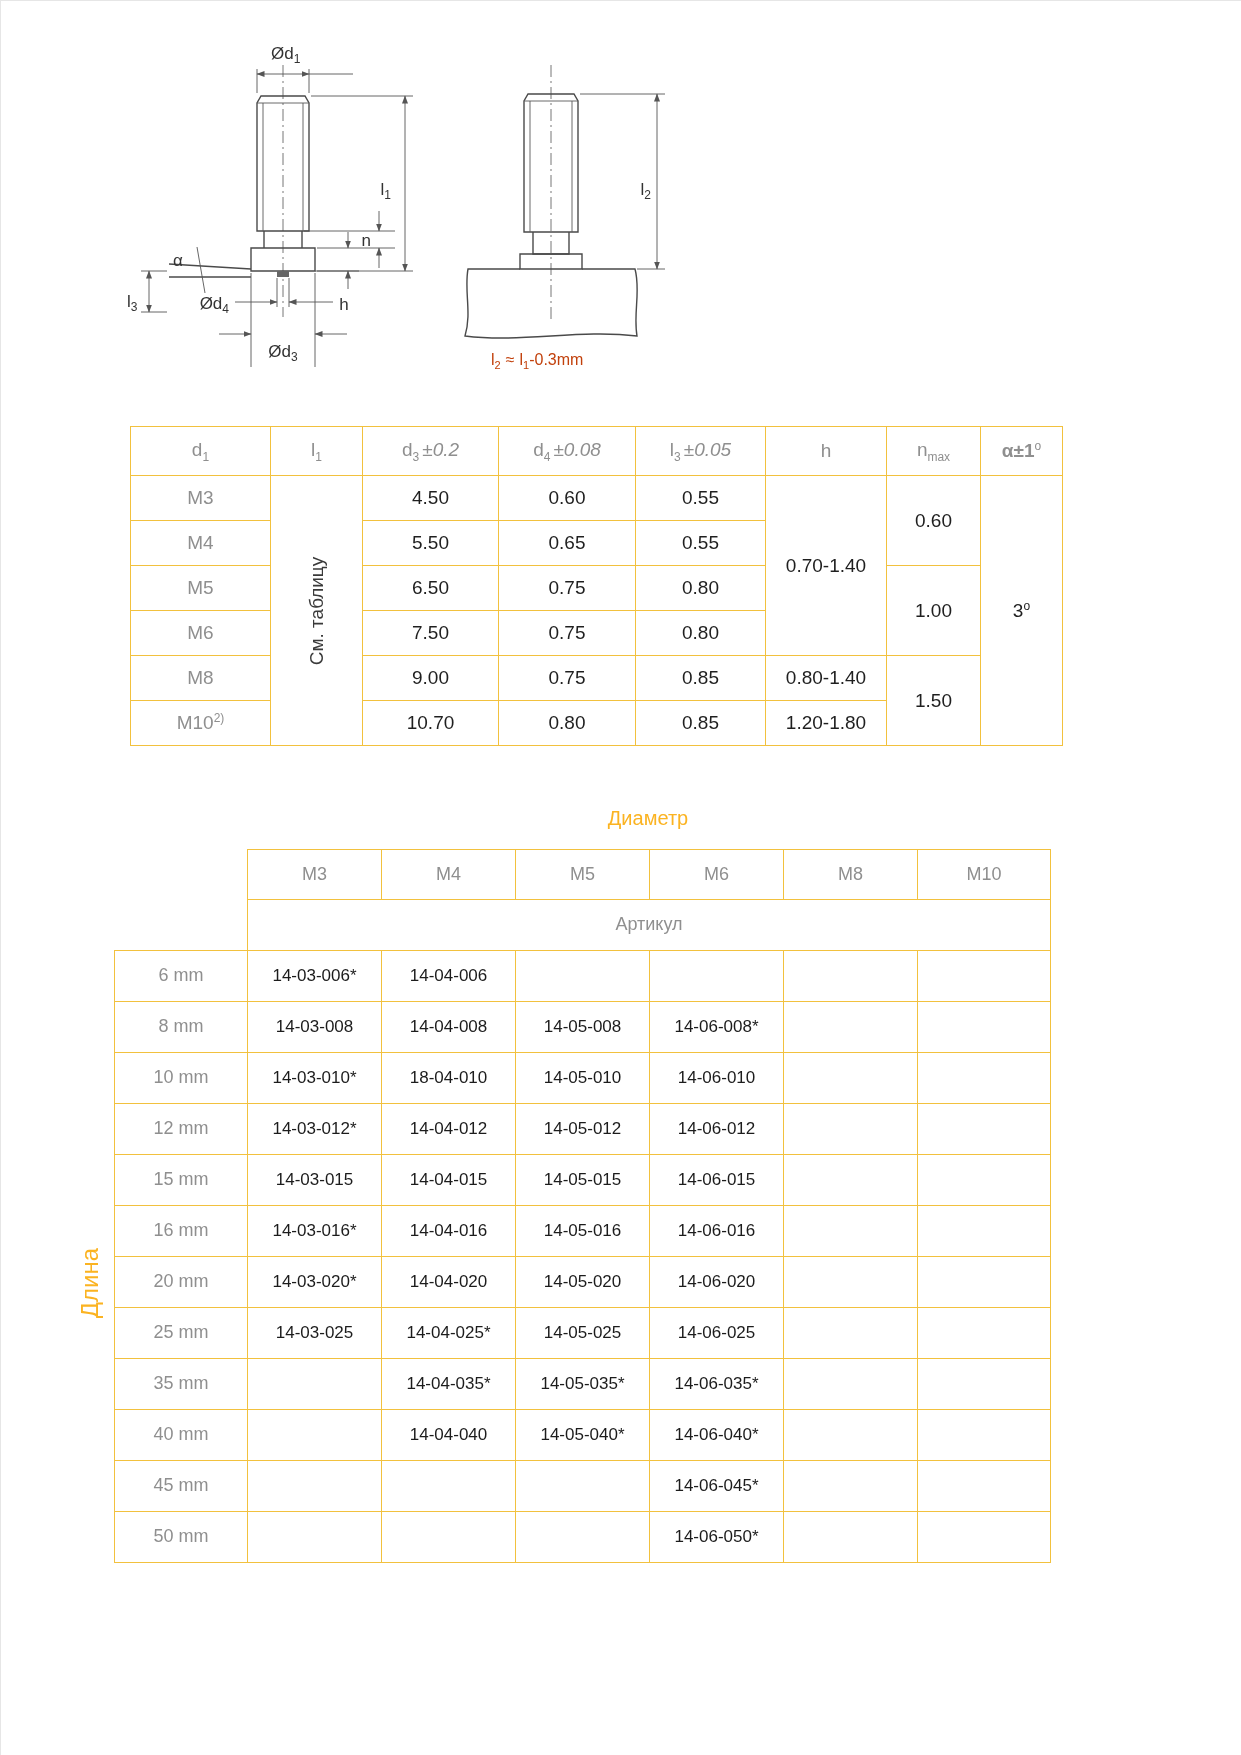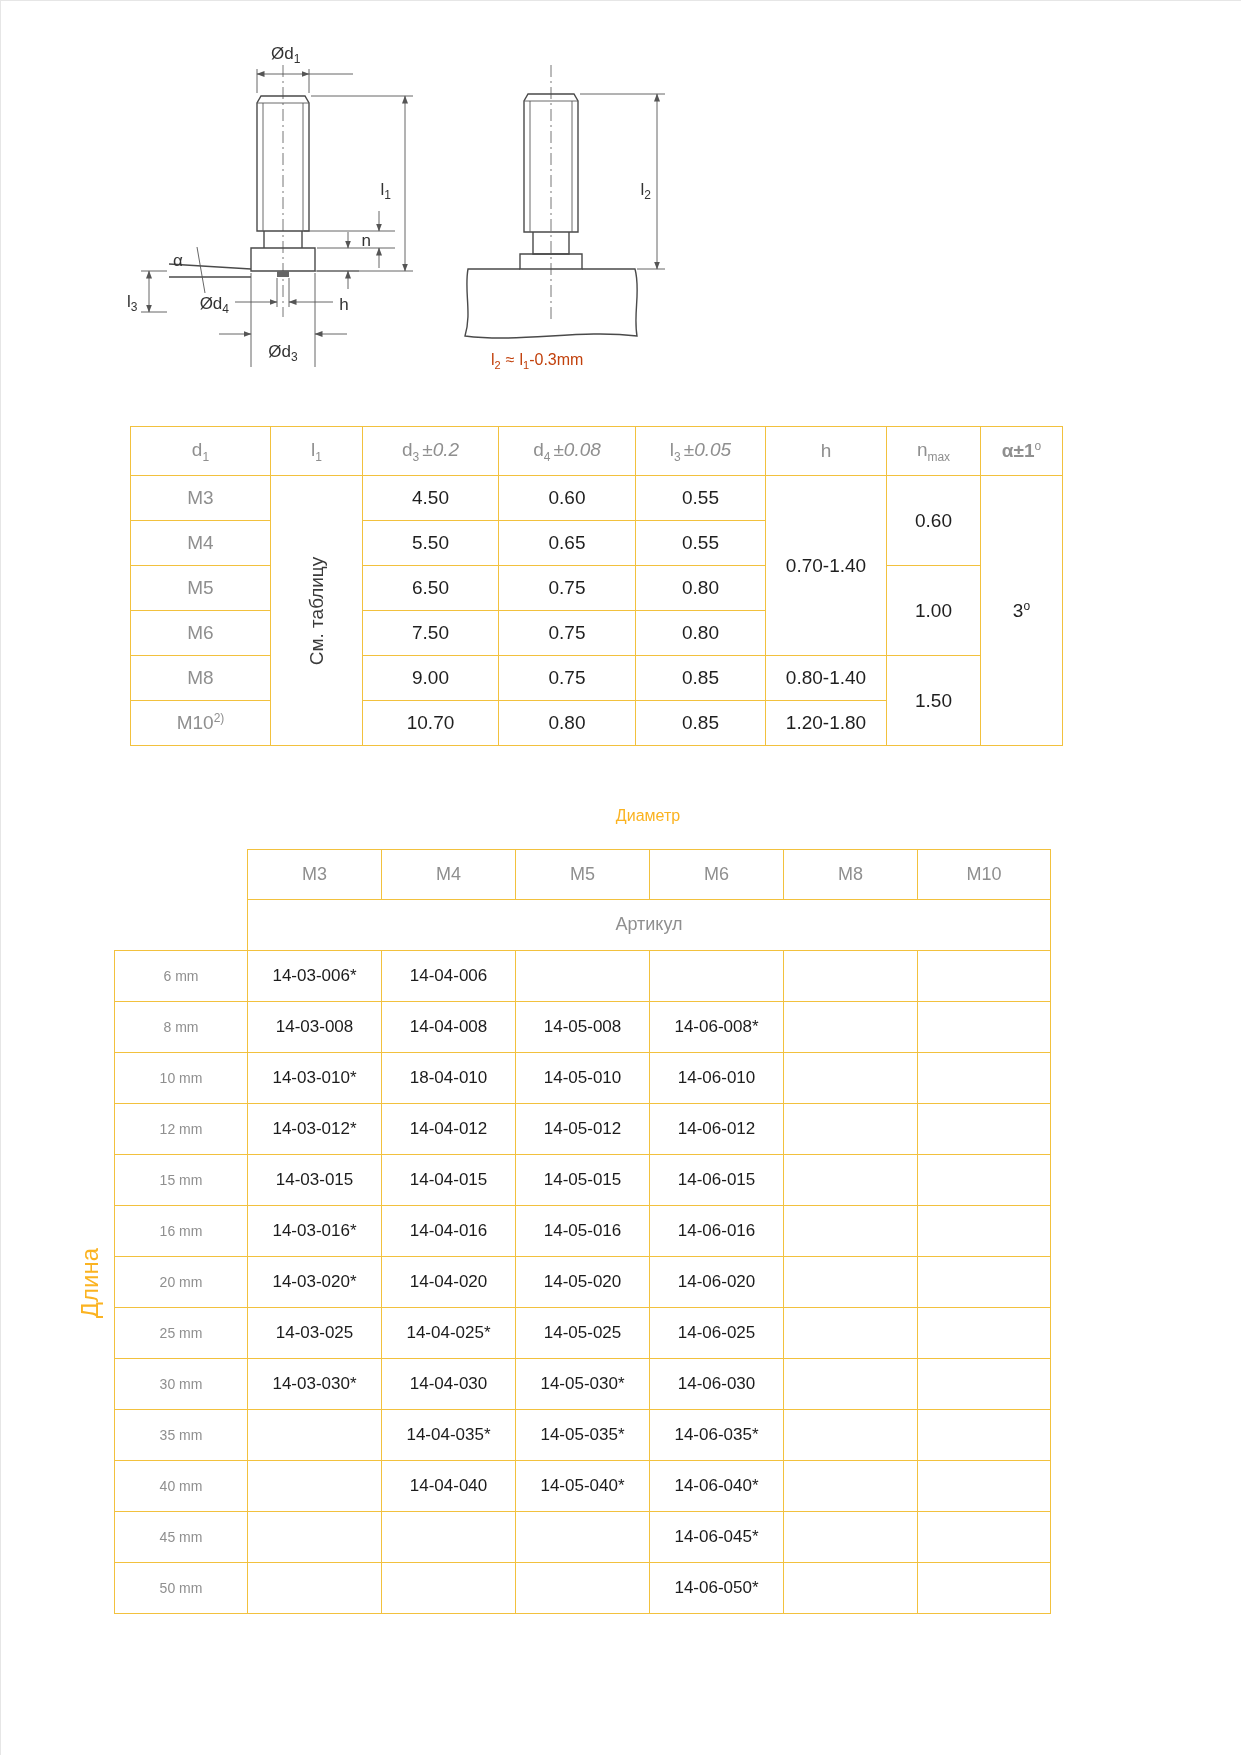--- a/index.html
+++ b/index.html
@@ -39,26 +39,26 @@
   .vtext {
     position:absolute; left:50%; top:50%;
     transform:translate(-50%,-50%) rotate(-90deg);
     white-space:nowrap; color:#3a3a3a; font-size:19px;
   }
 
   
   .t2 { left:113px; top:848px; width:936px; }
   .t2 td { height:50px; font-size:17px; color:#1c1c1c; }
   .t2 .hdr { height:48px; color:#8f8f8f; font-size:18px; }
-  .t2 .len { color:#8f8f8f; font-size:14px; }
+  .t2 .len { color:#8f8f8f; font-size:18px; }
   .t2 .ghost { border:none; background:transparent; }
 
   .dia-title {
     position:absolute; left:246px; top:806px; width:802px;
-    text-align:center; color:#fbb321; font-size:16px;
+    text-align:center; color:#fbb321; font-size:20px;
   }
   .axis-title {
     position:absolute; left:89px; top:1282px;
     transform:translate(-50%,-50%) rotate(-90deg);
     color:#fbb321; font-size:24px; white-space:nowrap;
   }
 </style>
 </head>
 <body>
 
@@ -319,29 +319,20 @@
       <tr>
         <td class="len">25 mm</td>
         <td>14-03-025</td>
         <td>14-04-025*</td>
         <td>14-05-025</td>
         <td>14-06-025</td>
         <td></td>
         <td></td>
       </tr>
       <tr>
-        <td class="len">30 mm</td>
-        <td>14-03-030*</td>
-        <td>14-04-030</td>
-        <td>14-05-030*</td>
-        <td>14-06-030</td>
-        <td></td>
-        <td></td>
-      </tr>
-      <tr>
         <td class="len">35 mm</td>
         <td></td>
         <td>14-04-035*</td>
         <td>14-05-035*</td>
         <td>14-06-035*</td>
         <td></td>
         <td></td>
       </tr>
       <tr>
         <td class="len">40 mm</td>

